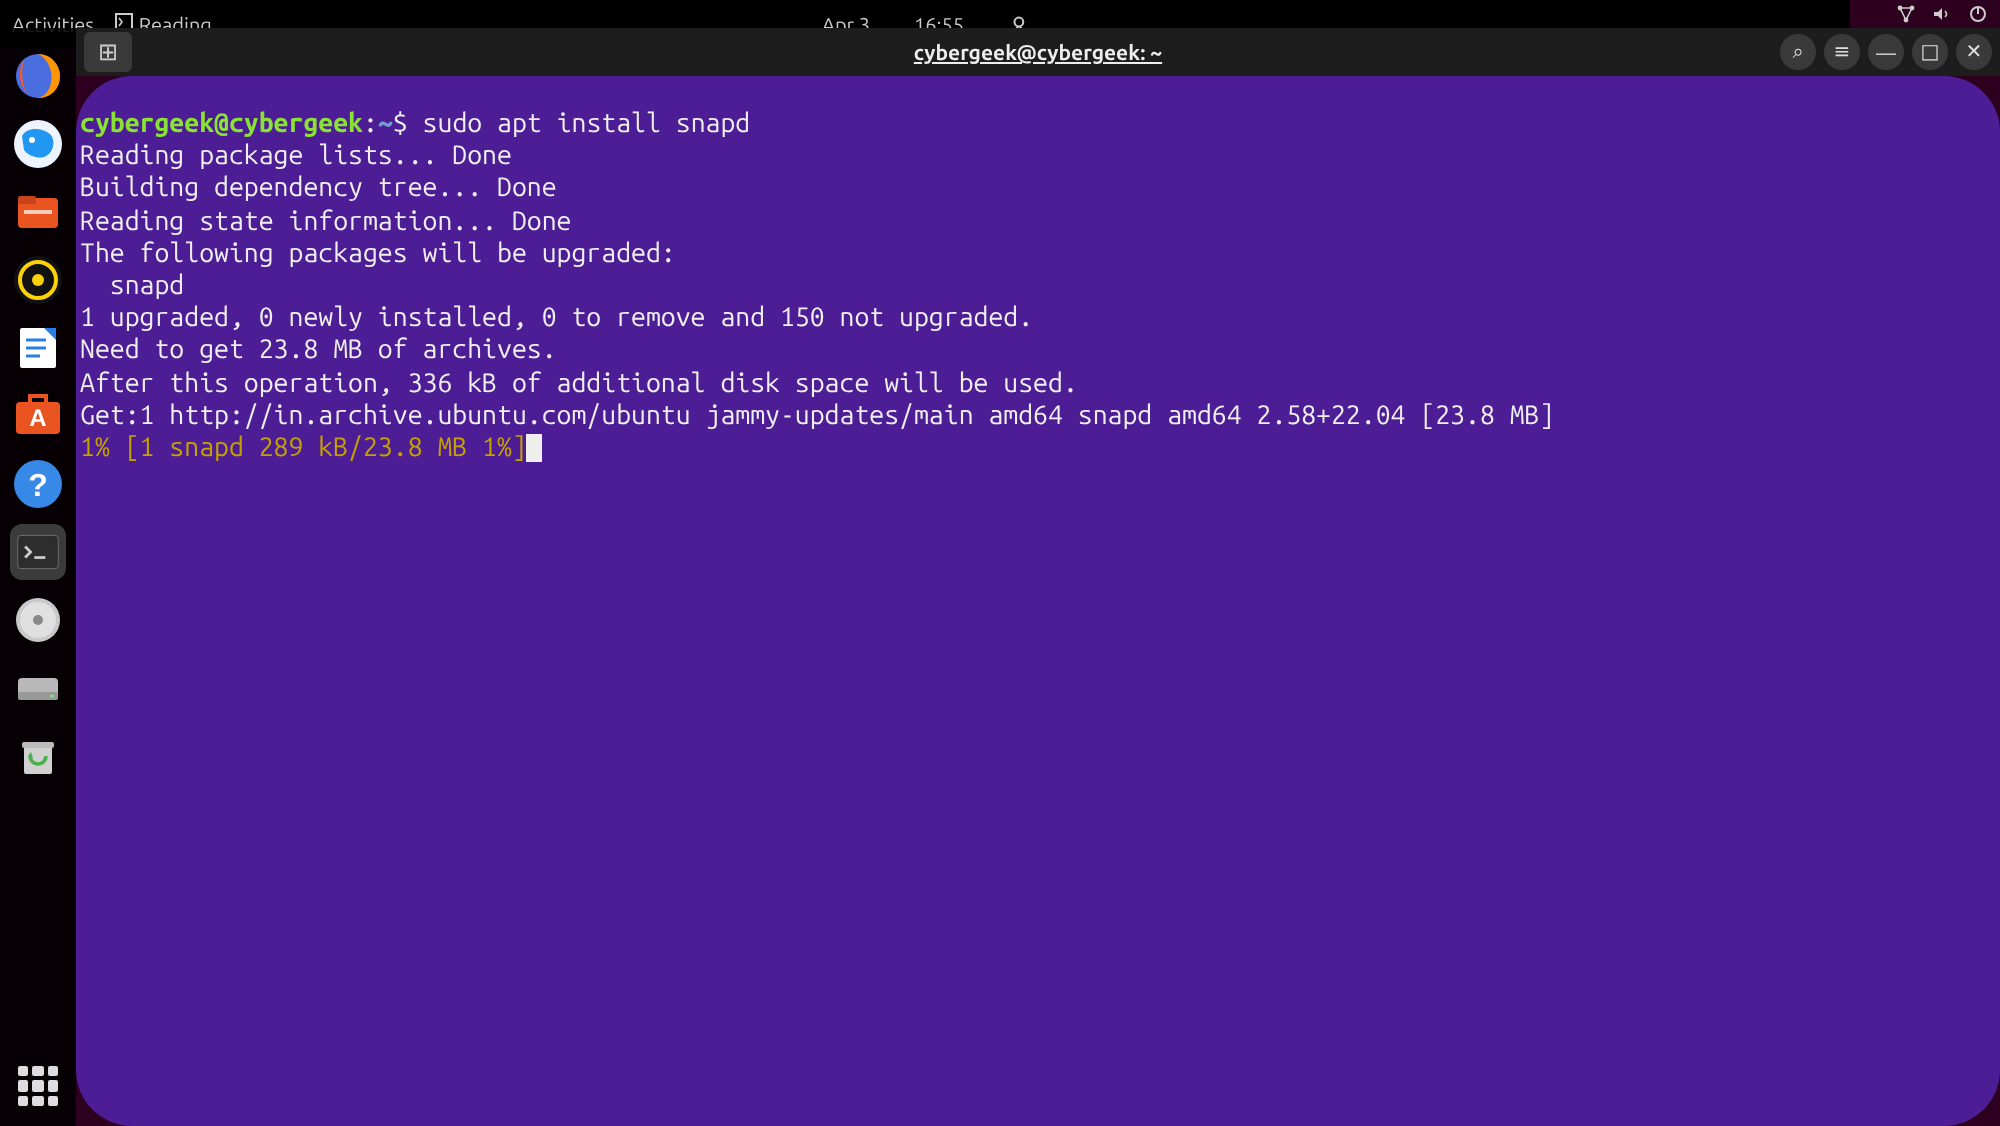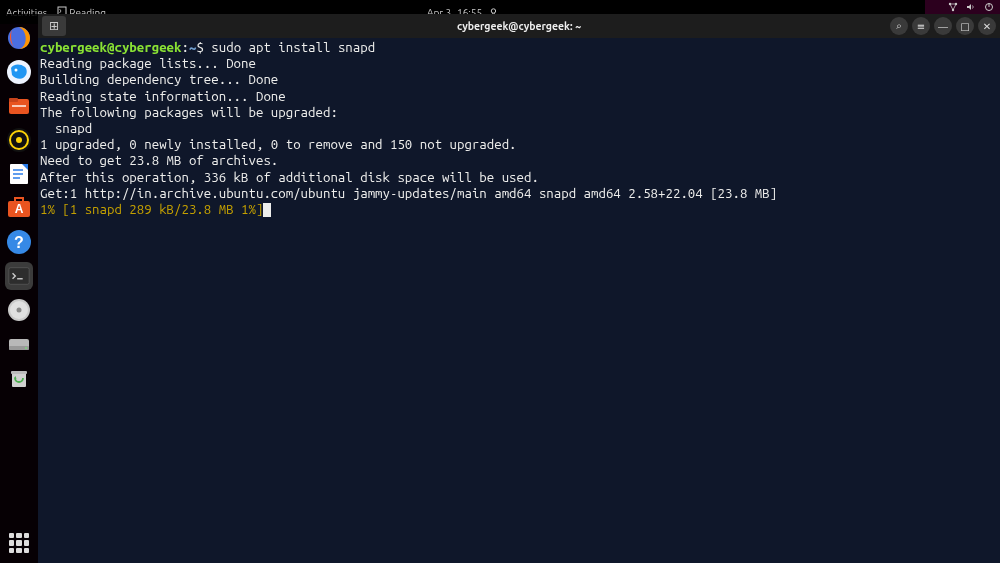--- a/index.html
+++ b/index.html
@@ -36,21 +36,21 @@
     justify-content: flex-end;
     gap: 8px;
     padding-right: 6px;
   }
   .topbar .left { display: flex; gap: 10px; align-items: center; }
   .topbar .center {
     position: absolute;
     left: 50%;
     transform: translateX(-50%);
     display: flex;
-    gap: 6px;
+    gap: 22px;
     align-items: center;
   }
   .tri-icon {
     width: 10px;
     height: 10px;
     display: inline-block;
   }
   .sys-icon {
     width: 10px;
     height: 10px;
@@ -127,47 +127,49 @@
     color: #ccc;
     font-size: 12px;
   }
   .titlebar .title {
     position: absolute;
     left: 50%;
     transform: translateX(-50%);
     color: #eee;
     font-weight: bold;
     font-size: 10.5px;
+    text-decoration: underline;
   }
   .titlebar .controls {
     margin-left: auto;
     display: flex;
     gap: 4px;
     align-items: center;
   }
   .titlebar .ctrl {
     width: 18px;
     height: 18px;
     border-radius: 50%;
     background: #3a3a3a;
     color: #ddd;
     display: flex;
     align-items: center;
     justify-content: center;
     font-size: 10px;
   }
   .terminal-body {
     flex: 1;
-    background: #0f172a;
-    padding: 2px 2px;
+    background: #4c1d95;
+    padding: 16px 2px;
     font-family: "Ubuntu Mono", "DejaVu Sans Mono", monospace;
     font-size: 13.3px;
     line-height: 16.2px;
     white-space: pre;
     overflow: hidden;
+    border-radius: 28px;
   }
   .green { color: #8ae234; font-weight: bold; }
   .blue { color: #729fcf; font-weight: bold; }
   .white { color: #eeeeec; }
   .orange { color: #c4a000; }
   .cursor {
     display: inline-block;
     width: 8px;
     height: 14px;
     background: #eeeeec;

